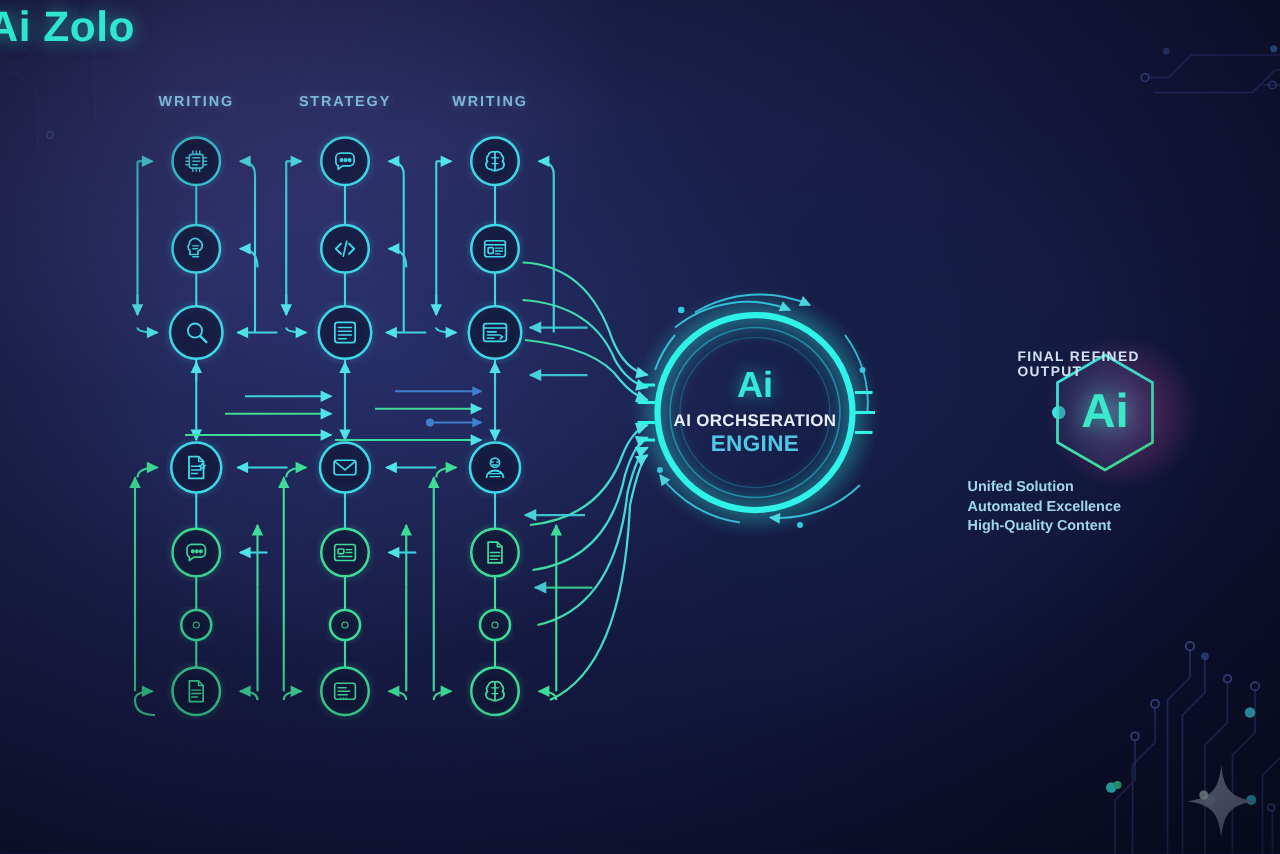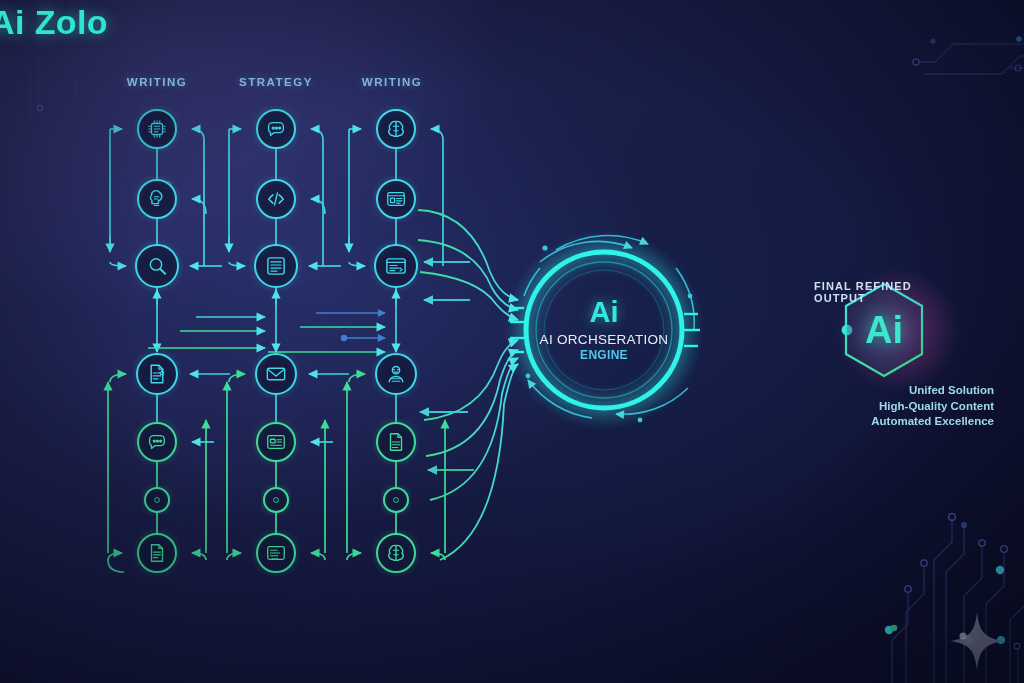--- a/index.html
+++ b/index.html
@@ -18,29 +18,29 @@
   .logo{position:absolute;left:-10px;top:3px;font-size:34px;font-weight:700;
         letter-spacing:.4px;color:#2ee6d0;
         text-shadow:0 0 14px rgba(46,230,208,.55);z-index:6;}
   .colhdr{position:absolute;top:76px;font-size:11.5px;font-weight:700;
           letter-spacing:1.5px;color:#7fb6d8;z-index:6;
           transform:translateX(-50%);text-shadow:0 0 8px rgba(110,180,220,.4);}
   .eng-wrap{position:absolute;left:604px;top:330px;transform:translate(-50%,-50%);
             text-align:center;z-index:7;width:190px;}
   .eng-ai{font-size:29px;font-weight:700;color:#35e8de;line-height:1;
           text-shadow:0 0 12px rgba(53,232,222,.6);}
-  .eng-t1{font-size:13.5px;font-weight:400;letter-spacing:.3px;color:#e8eef8;margin-top:5px;}
-  .eng-t2{font-size:12px;font-weight:700;letter-spacing:.3px;color:#4fc8e8;margin-top:1px;}
+  .eng-t1{font-size:13.5px;font-weight:700;letter-spacing:.3px;color:#e8eef8;margin-top:5px;}
+  .eng-t2{font-size:18px;font-weight:700;letter-spacing:.3px;color:#4fc8e8;margin-top:1px;}
   .out-hdr{position:absolute;left:884px;top:268px;transform:translateX(-50%);
            font-size:11px;font-weight:700;letter-spacing:1.1px;color:#cfe2f2;z-index:7;margin-top:12px;}
   .hex-ai{position:absolute;left:884px;top:330px;transform:translate(-50%,-50%);
           font-size:38px;font-weight:700;color:#3ae9c9;z-index:8;
           text-shadow:0 0 16px rgba(58,233,201,.6);}
   .out-list{position:absolute;left:884px;top:383px;transform:translateX(-50%);
-            text-align:right;z-index:7;width:220px;}
+            text-align:left;z-index:7;width:220px;}
   .out-list div{font-size:11.5px;font-weight:700;color:#9fd8e8;line-height:15.5px;}
 </style>
 </head>
 <body>
 
 <div id="stage">
 
   <svg class="lay" viewBox="0 0 1024 683" width="1024" height="683">
     <defs>
       <linearGradient id="gCy" x1="0" y1="0" x2="0" y2="1">
@@ -492,17 +492,17 @@
   <div class="eng-wrap">
     <div class="eng-ai">Ai</div>
     <div class="eng-t1">AI ORCHSERATION</div>
     <div class="eng-t2">ENGINE</div>
   </div>
 
   <div class="out-hdr">FINAL REFINED OUTPUT</div>
   <div class="hex-ai">Ai</div>
   <div class="out-list" id="benefits">
       <div>Unifed Solution</div>
+      <div>Automated Excellence</div>
       <div>High-Quality Content</div>
-      <div>Automated Excellence</div>
     </div>
 
 </div>
 
 </body></html>

